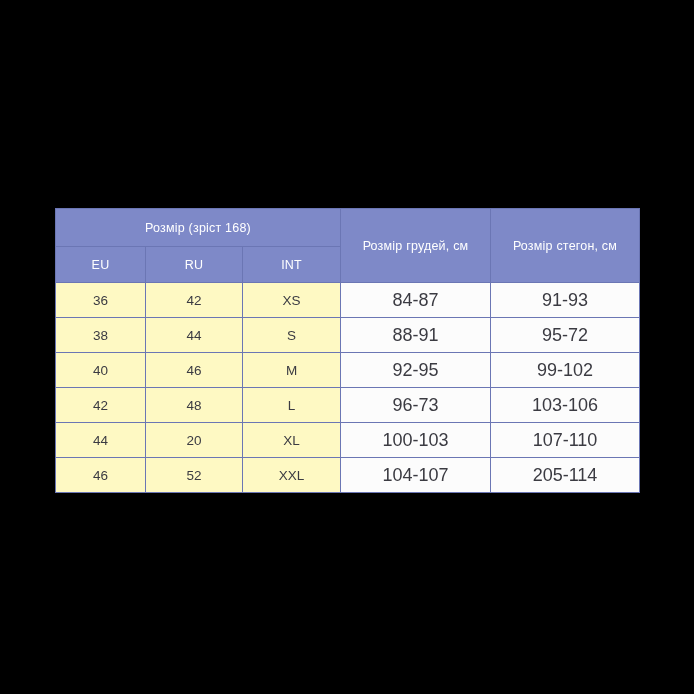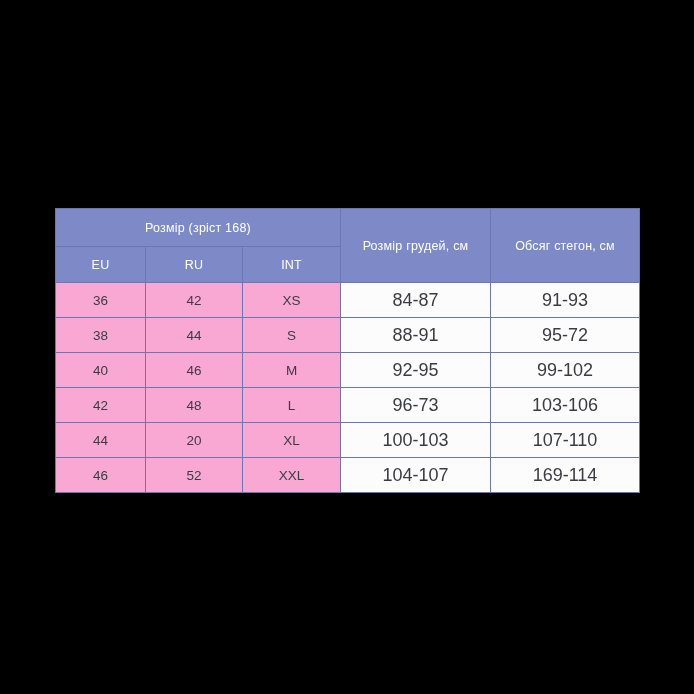--- a/index.html
+++ b/index.html
@@ -50,21 +50,21 @@
   .hdr-sub {
     height: 35px;
     font-size: 12.5px;
   }
   .hdr-tall {
     height: 72px;
     font-size: 12.5px;
   }
   
   .cell-size {
-    background: #f9a8d4;
+    background: #fef9c3;
     color: #3b3b42;
     font-size: 13.5px;
     height: 34px;
     border-color: #8d8d93;
   }
   .cell-meas {
     background: #fcfcfc;
     color: #3b3b42;
     font-size: 18px;
     height: 34px;
@@ -87,21 +87,21 @@
       <col class="c-eu">
         <col class="c-ru">
         <col class="c-int">
         <col class="c-ch">
         <col class="c-hp">
     </colgroup>
     <thead>
       <tr>
         <th class="hdr hdr-merged" colspan="3">Розмір (зріст  168)</th>
         <th class="hdr hdr-tall" rowspan="2">Розмір грудей, см</th>
-        <th class="hdr hdr-tall" rowspan="2">Обсяг стегон, см</th>
+        <th class="hdr hdr-tall" rowspan="2">Розмір стегон, см</th>
       </tr>
       <tr>
         <th class="hdr hdr-sub">EU</th>
         <th class="hdr hdr-sub">RU</th>
         <th class="hdr hdr-sub">INT</th>
       </tr>
     </thead>
     <tbody id="table-body">
 
     <tr>
@@ -137,18 +137,18 @@
           <td class="cell-size">20</td>
           <td class="cell-size">XL</td>
           <td class="cell-meas">100-103</td>
           <td class="cell-meas">107-110</td>
         </tr>
         <tr>
           <td class="cell-size">46</td>
           <td class="cell-size">52</td>
           <td class="cell-size">XXL</td>
           <td class="cell-meas">104-107</td>
-          <td class="cell-meas">169-114</td>
+          <td class="cell-meas">205-114</td>
         </tr>
       </tbody>
   </table>
 
 </div>
 
 </body></html>

